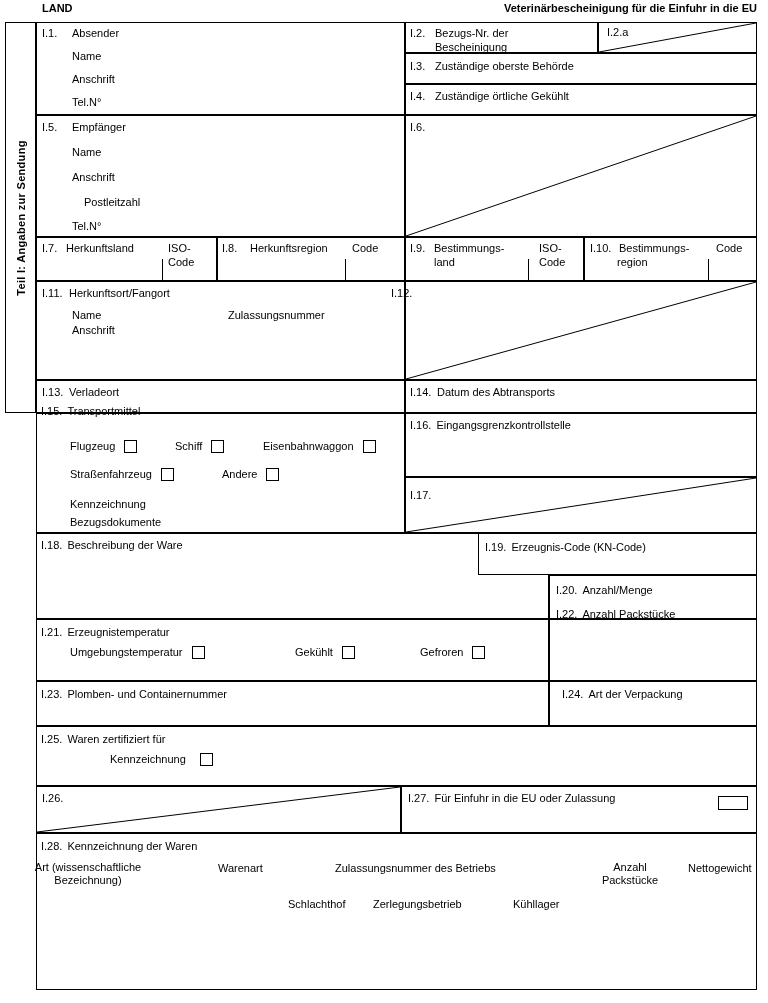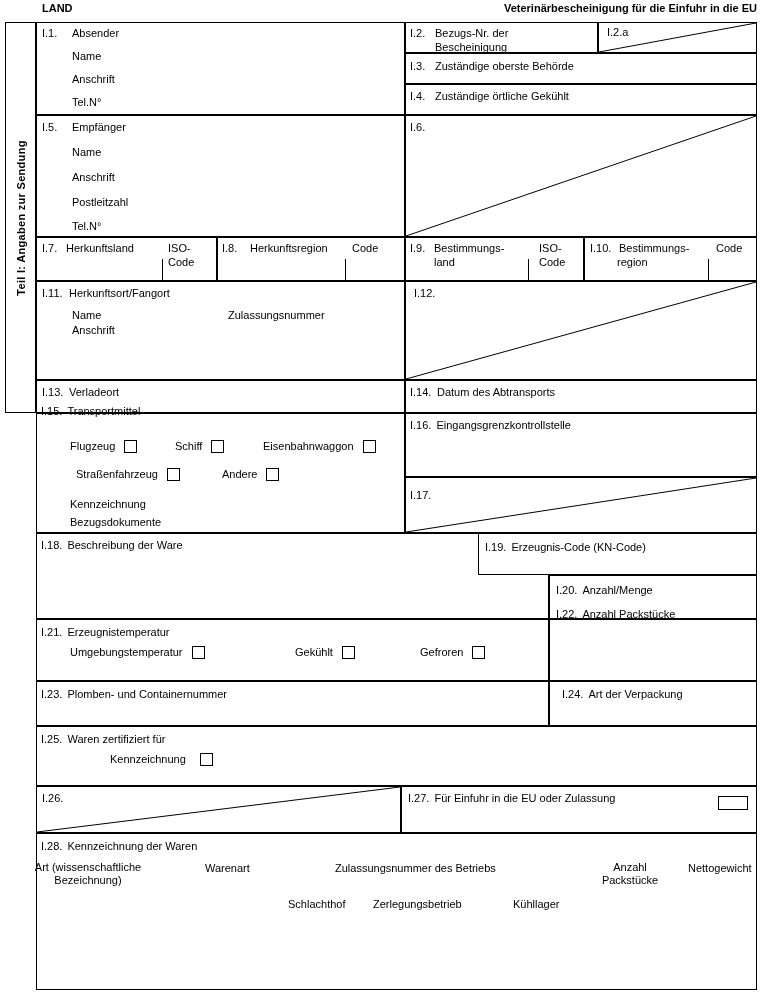--- a/index.html
+++ b/index.html
@@ -97,21 +97,21 @@
 
   <span class="txt" style="left:410px;top:60px">I.3.</span>
   <span class="txt" style="left:435px;top:60px">Zuständige oberste Behörde</span>
   <span class="txt" style="left:410px;top:90px">I.4.</span>
   <span class="txt" style="left:435px;top:90px">Zuständige örtliche Gekühlt</span>
 
   <span class="txt" style="left:42px;top:121px">I.5.</span>
   <span class="txt" style="left:72px;top:121px">Empfänger</span>
   <span class="txt" style="left:72px;top:146px">Name</span>
   <span class="txt" style="left:72px;top:171px">Anschrift</span>
-  <span class="txt" style="left:72px;top:196px">Postleitzahl</span>
+  <span class="txt" style="left:84px;top:196px">Postleitzahl</span>
   <span class="txt" style="left:72px;top:220px">Tel.N°</span>
 
   <span class="txt" style="left:410px;top:121px">I.6.</span>
 
   <span class="txt" style="left:42px;top:242px">I.7.</span>
   <span class="txt" style="left:66px;top:242px">Herkunftsland</span>
   <span class="txt" style="left:168px;top:242px">ISO-</span>
   <span class="txt" style="left:168px;top:256px">Code</span>
 
   <span class="txt" style="left:222px;top:242px">I.8.</span>
@@ -128,41 +128,41 @@
   <span class="txt" style="left:619px;top:242px">Bestimmungs-</span>
   <span class="txt" style="left:617px;top:256px">region</span>
   <span class="txt" style="left:716px;top:242px">Code</span>
 
   <span class="txt" style="left:42px;top:287px">I.11.</span>
   <span class="txt" style="left:69px;top:287px">Herkunftsort/Fangort</span>
   <span class="txt" style="left:72px;top:309px">Name</span>
   <span class="txt" style="left:228px;top:309px">Zulassungsnummer</span>
   <span class="txt" style="left:72px;top:324px">Anschrift</span>
 
-  <span class="txt" style="left:414px;top:287px">I.12.</span>
+  <span class="txt" style="left:391px;top:287px">I.12.</span>
 
   <span class="txt" style="left:42px;top:386px">I.13.</span>
   <span class="txt" style="left:69px;top:386px">Verladeort</span>
   <span class="txt" style="left:410px;top:386px">I.14.</span>
   <span class="txt" style="left:437px;top:386px">Datum des Abtransports</span>
 
   <span class="txt" style="left:41px;top:405px"><span class="fnum">I.15.</span><span>Transportmittel</span></span>
   <span class="opt" style="left:70px;top:440px">
       <span>Flugzeug</span>
       <span class="cb"></span>
     </span>
   <span class="opt" style="left:175px;top:440px">
       <span>Schiff</span>
       <span class="cb"></span>
     </span>
   <span class="opt" style="left:263px;top:440px">
       <span>Eisenbahnwaggon</span>
       <span class="cb"></span>
     </span>
-  <span class="opt" style="left:76px;top:468px">
+  <span class="opt" style="left:70px;top:468px">
       <span>Straßenfahrzeug</span>
       <span class="cb"></span>
     </span>
   <span class="opt" style="left:222px;top:468px">
       <span>Andere</span>
       <span class="cb"></span>
     </span>
   <span class="txt" style="left:70px;top:498px">Kennzeichnung</span>
   <span class="txt" style="left:70px;top:516px">Bezugsdokumente</span>
 
@@ -196,21 +196,21 @@
       <span>Kennzeichnung</span>
       <span class="cb"></span>
     </span>
 
   <span class="txt" style="left:42px;top:792px">I.26.</span>
   <span class="txt" style="left:408px;top:792px"><span class="fnum">I.27.</span><span>Für Einfuhr in die EU oder Zulassung</span></span>
   <span class="widebox" style="left:718px;top:796px;width:30px;height:14px"></span>
 
   <span class="txt" style="left:41px;top:840px"><span class="fnum">I.28.</span><span>Kennzeichnung der Waren</span></span>
   <span class="txt wrap" style="left:33px;top:861px;width:110px">Art (wissenschaftliche Bezeichnung)</span>
-  <span class="txt" style="left:205px;top:862px">Warenart</span>
+  <span class="txt" style="left:218px;top:862px">Warenart</span>
   <span class="txt" style="left:335px;top:862px">Zulassungsnummer des Betriebs</span>
   <span class="txt wrap" style="left:594px;top:861px;width:72px">Anzahl Packstücke</span>
   <span class="txt" style="left:688px;top:862px">Nettogewicht</span>
   <span class="txt" style="left:288px;top:898px">Schlachthof</span>
   <span class="txt" style="left:373px;top:898px">Zerlegungsbetrieb</span>
   <span class="txt" style="left:513px;top:898px">Kühllager</span>
 
 </div>
 
 </body></html>

